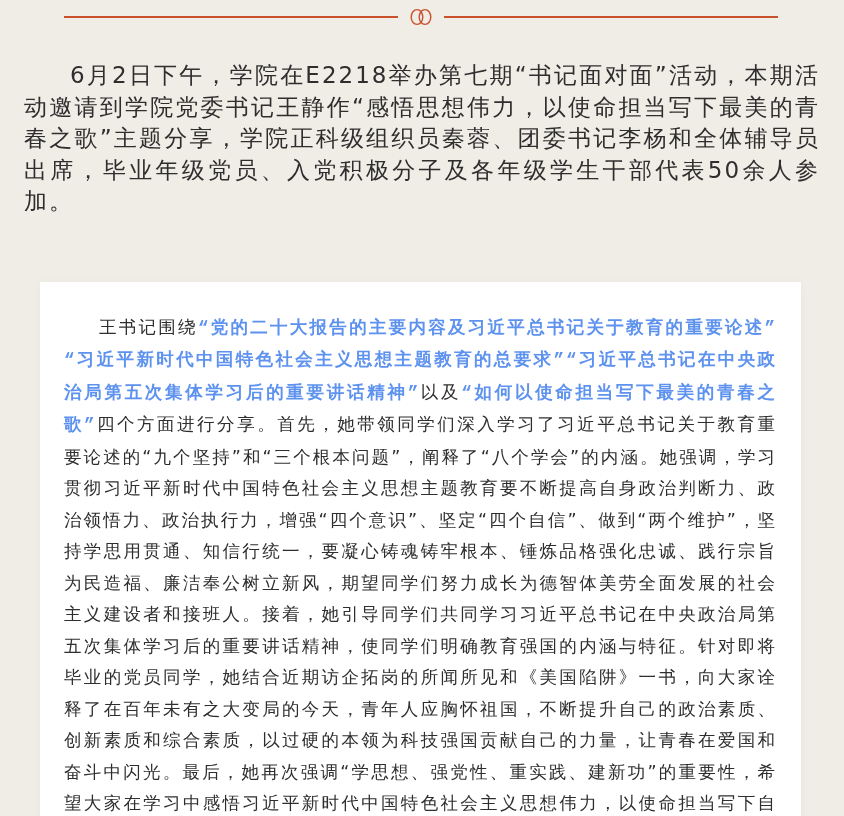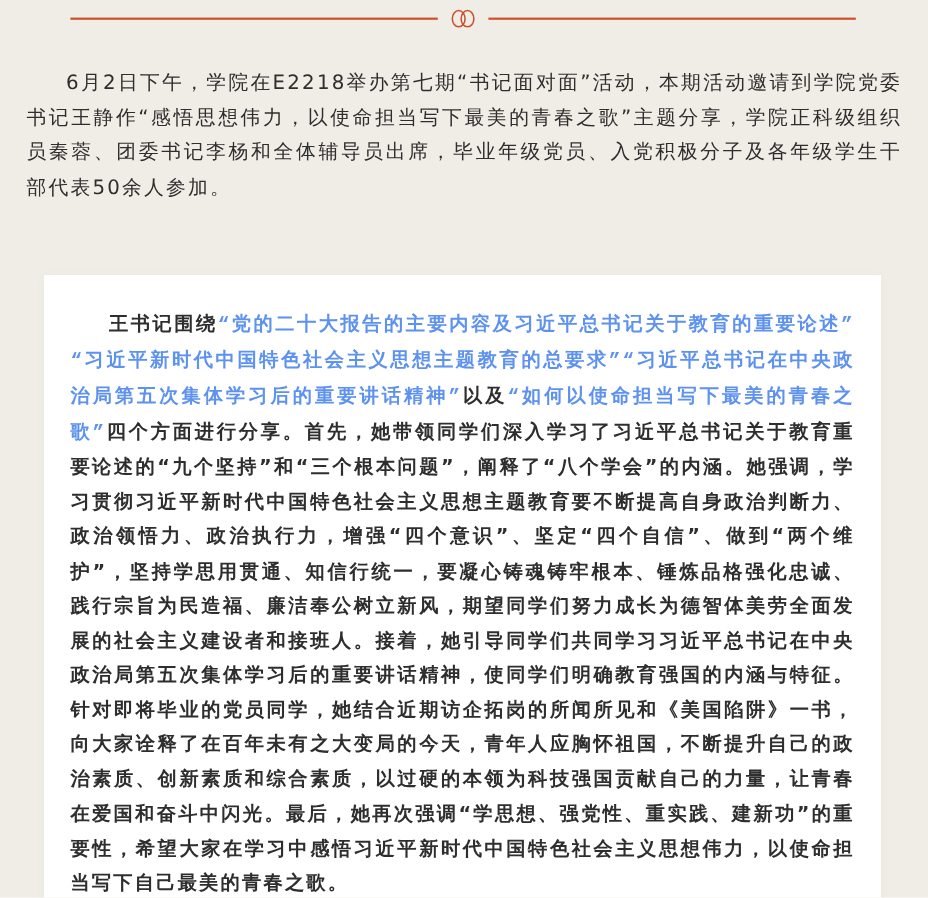--- a/index.html
+++ b/index.html
@@ -31,21 +31,21 @@
   .divider .ornament{
     margin:0 9px;
     display:flex;
     align-items:center;
   }
   
   .intro{
     margin:34px 24px 0 24px;
   }
   .intro p{
-    font-size:18px;
+    font-size:23px;
     line-height:31.5px;
     letter-spacing:2px;
     text-indent:2em;
     color:var(--text);
     text-align:justify;
   }
   
   .card{
     margin:64px 43px 0 40px;
     width:761px;
@@ -62,21 +62,21 @@
     color:var(--text);
     text-align:justify;
   }
   .card p .seg-highlight{
     color:var(--accent-blue);
     font-weight:bold;
     font-family:Liberation Mono, monospace;
   }
   .card p .seg-normal{
     color:var(--text);
-    font-weight:bold;
+    font-weight:normal;
   }
 </style>
 </head>
 <body>
 
 <div class="divider">
   <span class="rule"></span>
   <span class="ornament">
     <svg width="28" height="18" viewBox="0 0 28 18" aria-hidden="true">
       <ellipse cx="10" cy="9" rx="5.8" ry="7.4" fill="none" stroke="#c9512c" stroke-width="1.4"></ellipse>

